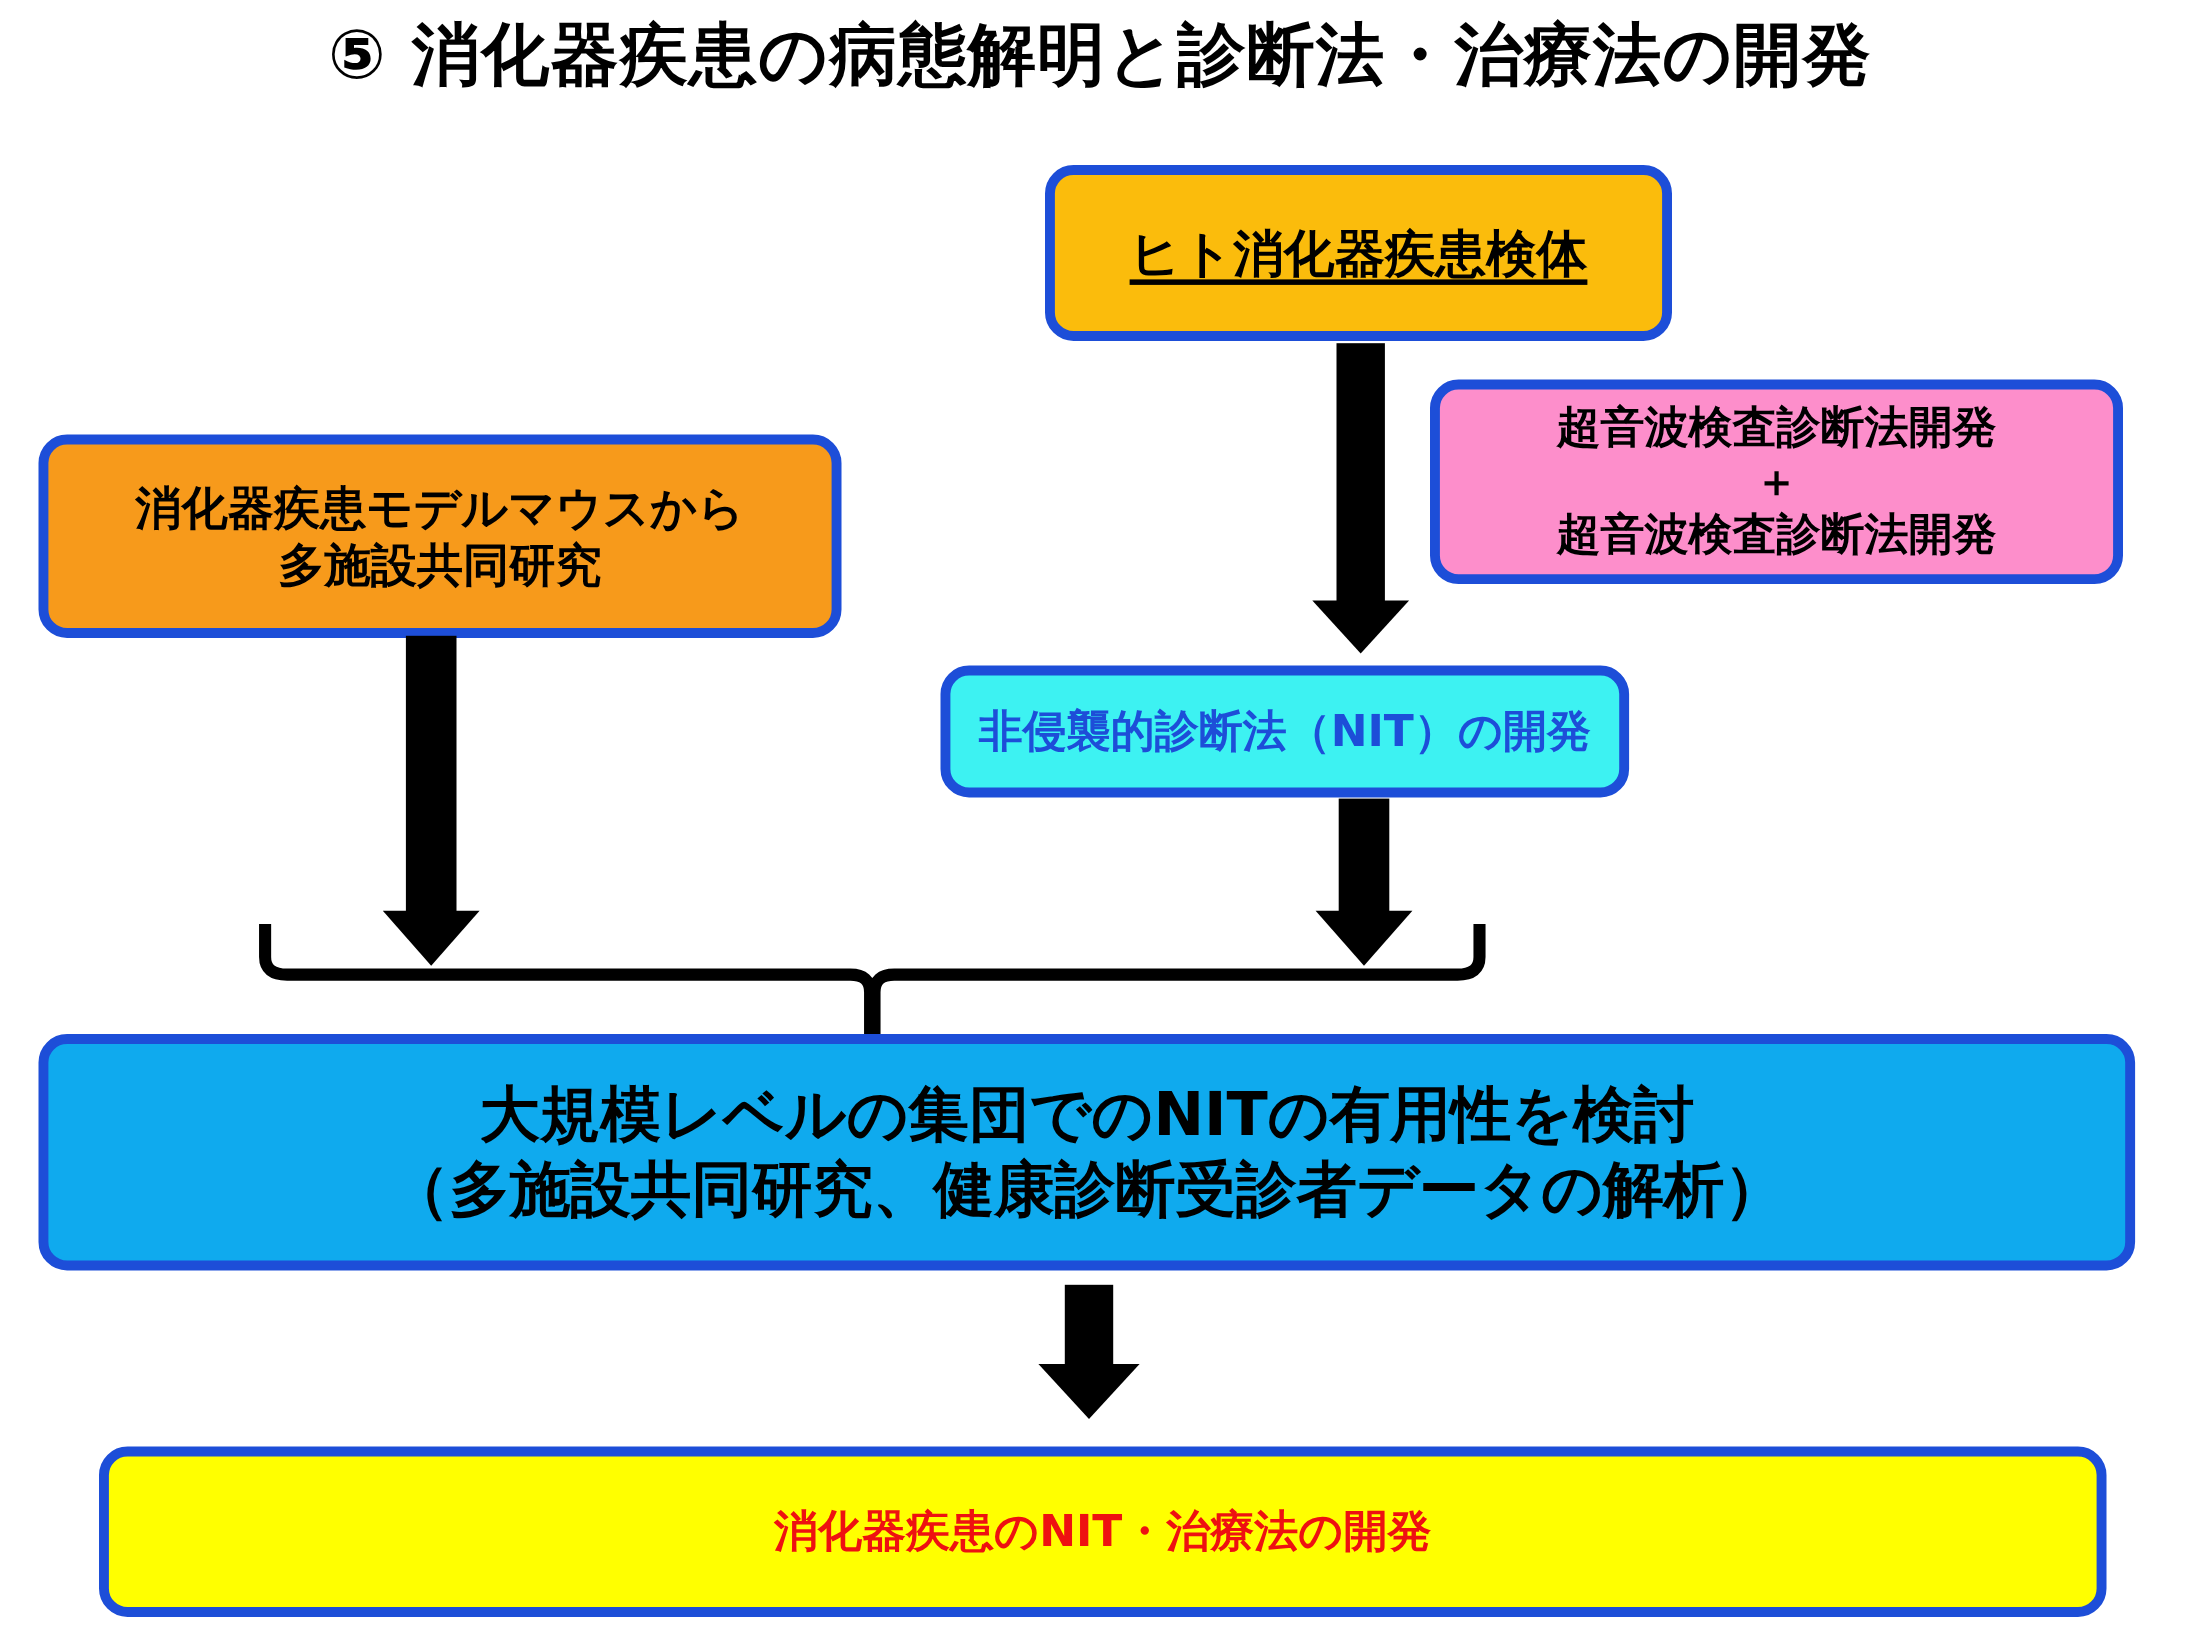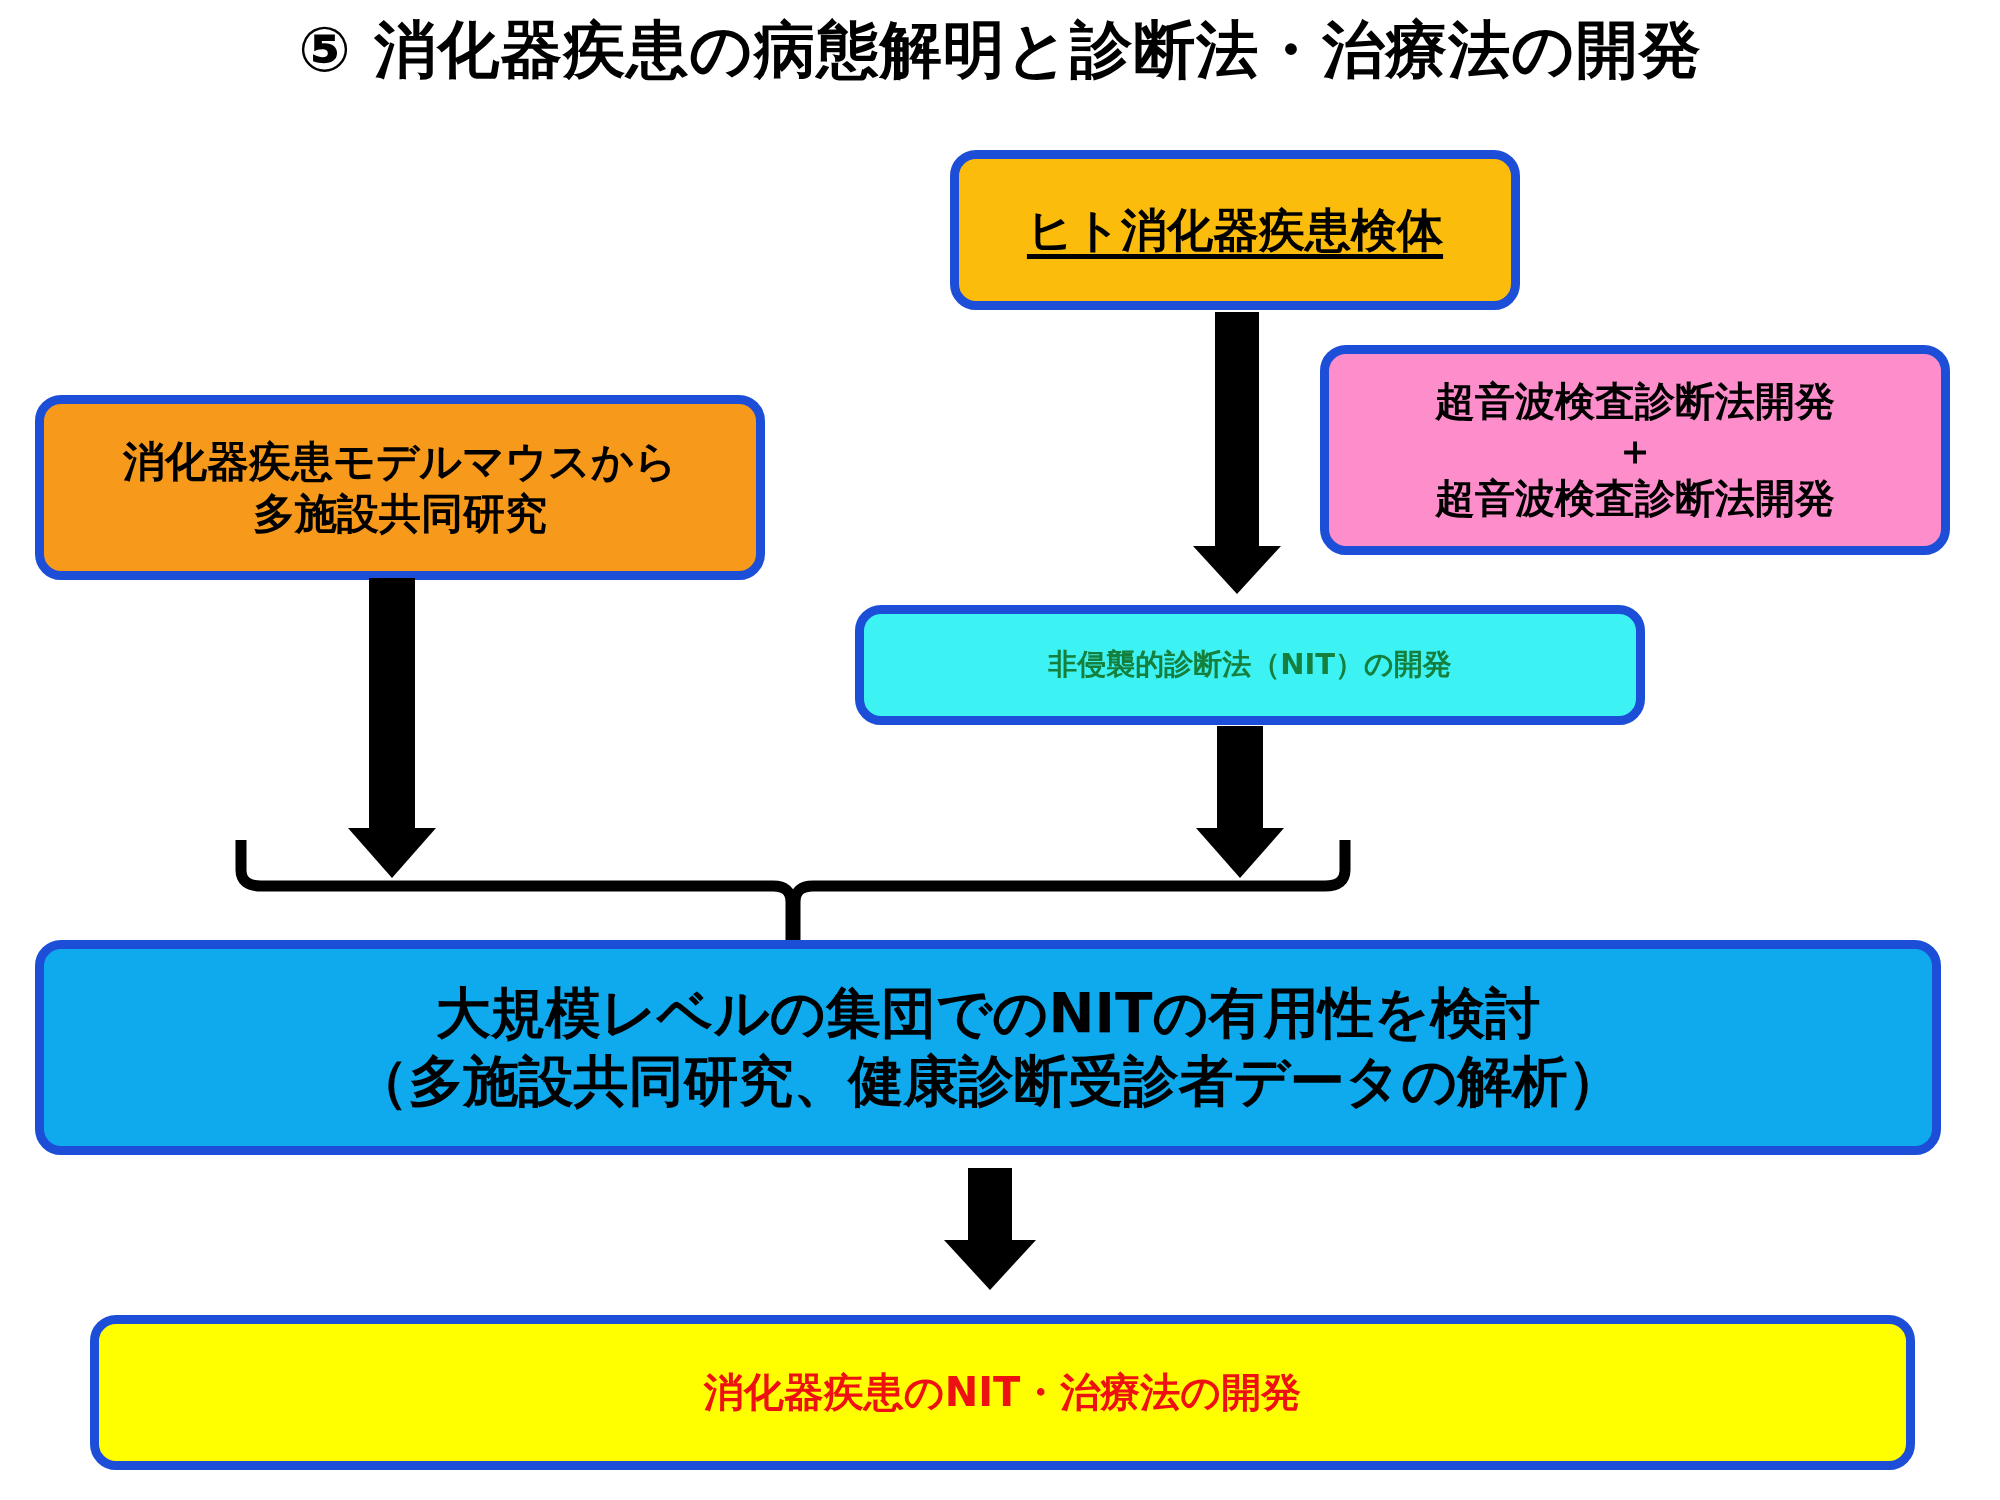--- a/index.html
+++ b/index.html
@@ -52,36 +52,35 @@
     left: 950px; top: 150px; width: 570px; height: 160px;
     background: #FBBC0C;
     font-size: 46px;
   }
   #node-human-specimen .txt {
     text-decoration: underline;
     text-underline-offset: 8px;
     text-decoration-thickness: 5px;
   }
   #node-ultrasound-biomarker {
-    left: 1300px; top: 345px; width: 630px; height: 210px;
+    left: 1300px; top: 345px; width: 630px; height: 186px;
     background: #FD8ECB;
     font-size: 40px;
-    margin-left: 20px;
   }
   #node-mouse-model {
     left: 35px; top: 395px; width: 730px; height: 185px;
     background: #F79A1B;
     font-size: 42px;
     text-align: center;
   }
   #node-nit-development {
-    left: 855px; top: 605px; width: 790px; height: 120px;
+    left: 855px; top: 605px; width: 626px; height: 120px;
     background: #3DF2F2;
-    font-size: 29px;
-    color: #15803d;
+    font-size: 40px;
+    color: #1d4ed8;
   }
   #node-large-scale-study {
     left: 35px; top: 940px; width: 1906px; height: 215px;
     background: #0FAAEE;
     font-size: 55px;
   }
   #node-final-goal {
     left: 90px; top: 1315px; width: 1825px; height: 155px;
     background: #FFFF00;
     font-size: 40px;

